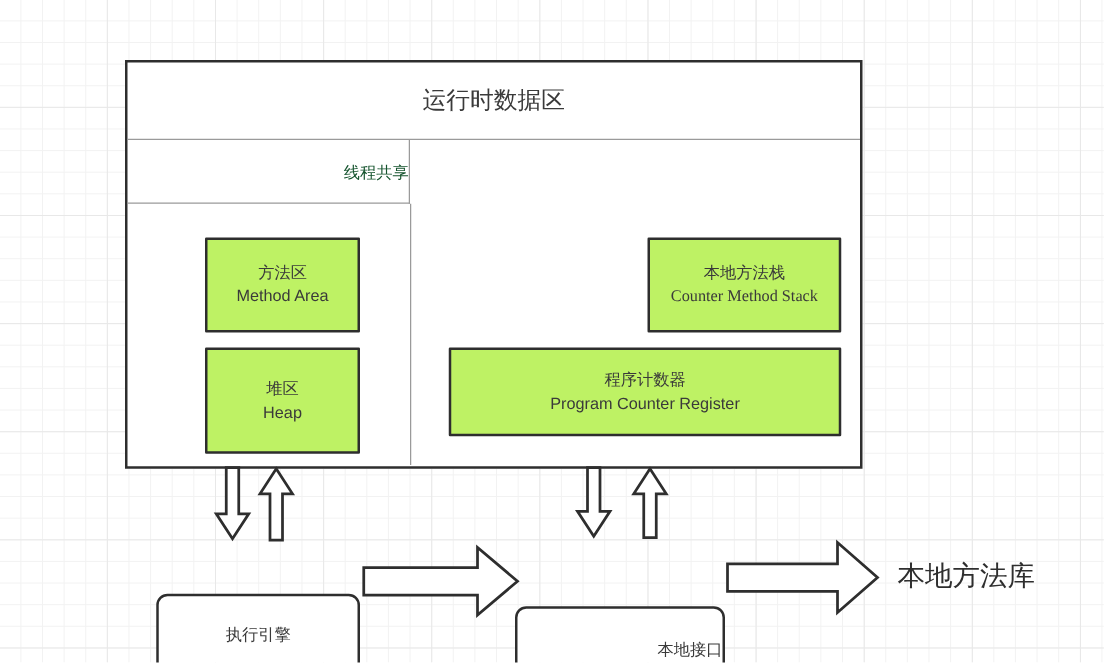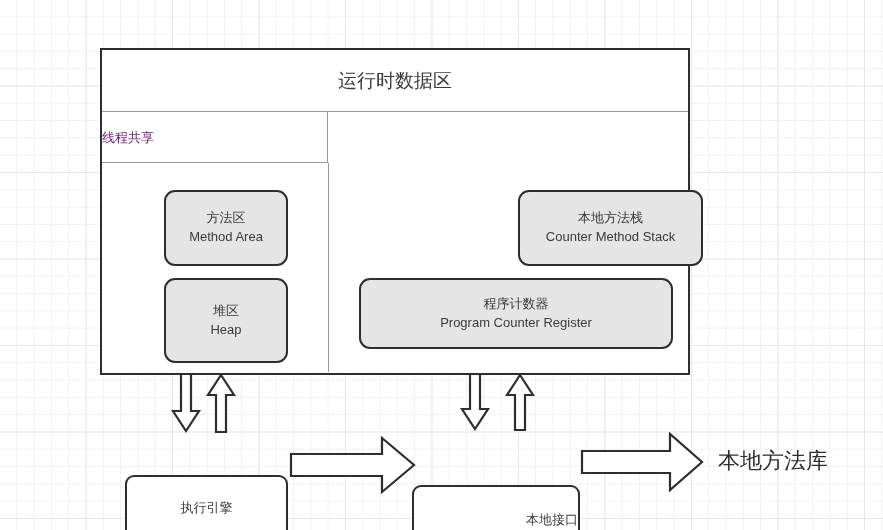--- a/index.html
+++ b/index.html
@@ -55,23 +55,23 @@
     font-size: 19px;
     color: #3a3a3a;
     box-sizing: border-box;
     border-bottom: 1px solid #9a9a9a;
   }
   .rda-subhead {
     position: absolute;
     top: 62px;
     height: 51px;
     line-height: 51px;
-    text-align: left;
+    text-align: right;
     font-size: 13px;
-    color: #701a75;
+    color: #14532d;
     box-sizing: border-box;
     border-bottom: 1px solid #9a9a9a;
   }
   .rda-subhead.shared {
     left: 0;
     width: 226px;
     border-right: 1px solid #9a9a9a;
   }
   .rda-subhead.private {
     left: 226px;
@@ -84,38 +84,38 @@
     width: 1px;
     height: 209px;
     background: #9a9a9a;
   }
 
   
   .mem-box {
     position: absolute;
     box-sizing: border-box;
     border: 2.2px solid #2e2e2e;
-    border-radius: 11px;
-    background: #e5e5e5;
+    border-radius: 1px;
+    background: #bef264;
     display: flex;
     flex-direction: column;
     align-items: center;
     justify-content: center;
     font-size: 13px;
     line-height: 1.45;
     color: #3a3a3a;
     text-align: center;
   }
   .mem-box .cn { display: block; }
   .mem-box .en { display: block; }
 
   .box-method-area { left: 62px;  top: 140px; width: 124px; height: 76px; }
   .box-heap        { left: 62px;  top: 228px; width: 124px; height: 85px; }
   .box-vm-stack    { left: 257px; top: 140px; width: 140px; height: 76px; }
-  .box-native-stk  { left: 416px; top: 140px; width: 185px; height: 76px; }
+  .box-native-stk  { left: 416px; top: 140px; width: 155px; height: 76px; font-family: Liberation Serif, serif; }
   .box-pc-register { left: 257px; top: 228px; width: 314px; height: 71px; }
 
   
   .comp-box {
     position: absolute;
     box-sizing: border-box;
     border: 2.2px solid #2e2e2e;
     border-radius: 9px;
     background: #ffffff;
     display: flex;

